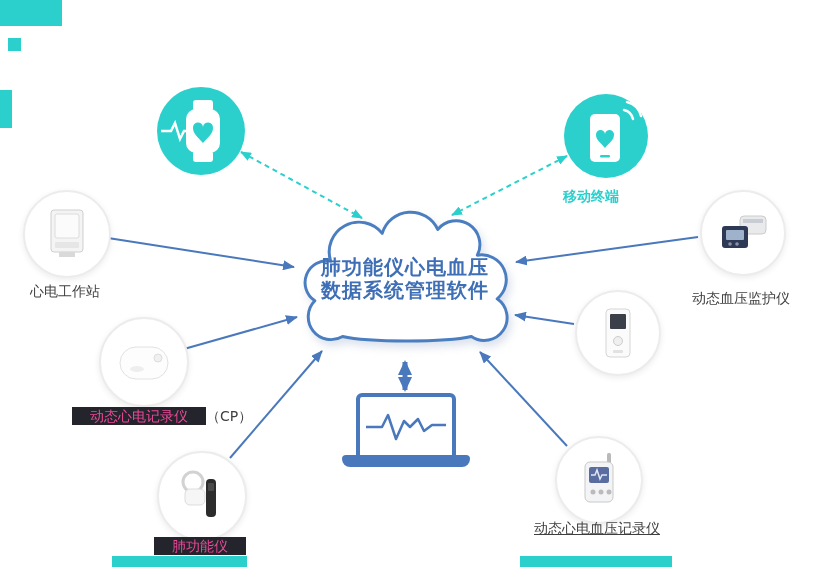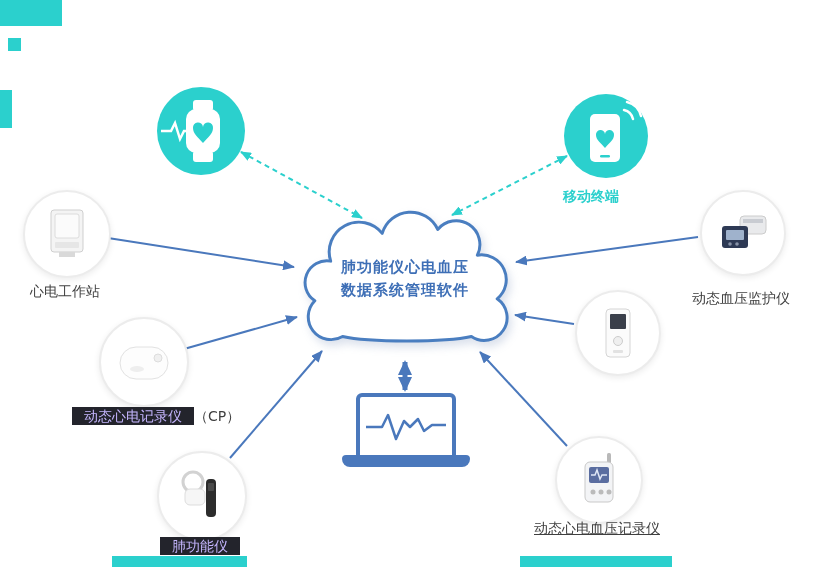--- a/index.html
+++ b/index.html
@@ -9,36 +9,36 @@
   }
   
   .decor{position:absolute;background:#2bd0cd;}
   
   #arrows{position:absolute;left:0;top:0;pointer-events:none;}
   
   #cloud-wrap{position:absolute;left:297px;top:203px;width:218px;height:150px;}
   #cloud-wrap svg{filter:drop-shadow(3px 5px 4px rgba(90,120,170,.22));}
   #cloud-text{
     position:absolute;left:305px;top:256px;width:200px;text-align:center;
-    color:#3e6fb6;font-size:15px;line-height:23px;letter-spacing:1px;font-weight:bold;
+    color:#3e6fb6;font-size:20px;line-height:23px;letter-spacing:1px;font-weight:bold;
   }
   
   .teal-circle{
     position:absolute;border-radius:50%;background:#2bd0cd;
     display:flex;align-items:center;justify-content:center;
   }
   .device-circle{
     position:absolute;border-radius:50%;background:#ffffff;
     border:2px solid #ececec;box-shadow:0 2px 6px rgba(0,0,0,.08);
     display:flex;align-items:center;justify-content:center;
   }
   
   .lbl{position:absolute;font-size:14px;color:#3f3f3f;text-align:center;white-space:nowrap;}
   .lbl.teal{color:#2bd0cd;font-weight:bold;}
-  .hl{background:#23242c;color:#c4b5fd;padding:1px 12px;}
+  .hl{background:#23242c;color:#ec4899;padding:1px 18px;}
   
   #laptop{position:absolute;left:342px;top:393px;width:128px;height:78px;}
   #laptop .screen{
     position:absolute;left:14px;top:0;width:92px;height:60px;
     border:4px solid #4a78bc;border-radius:6px;background:#ffffff;
   }
   #laptop .base{
     position:absolute;left:0;top:62px;width:128px;height:12px;
     background:#4a78bc;border-radius:4px 4px 8px 8px;
   }

